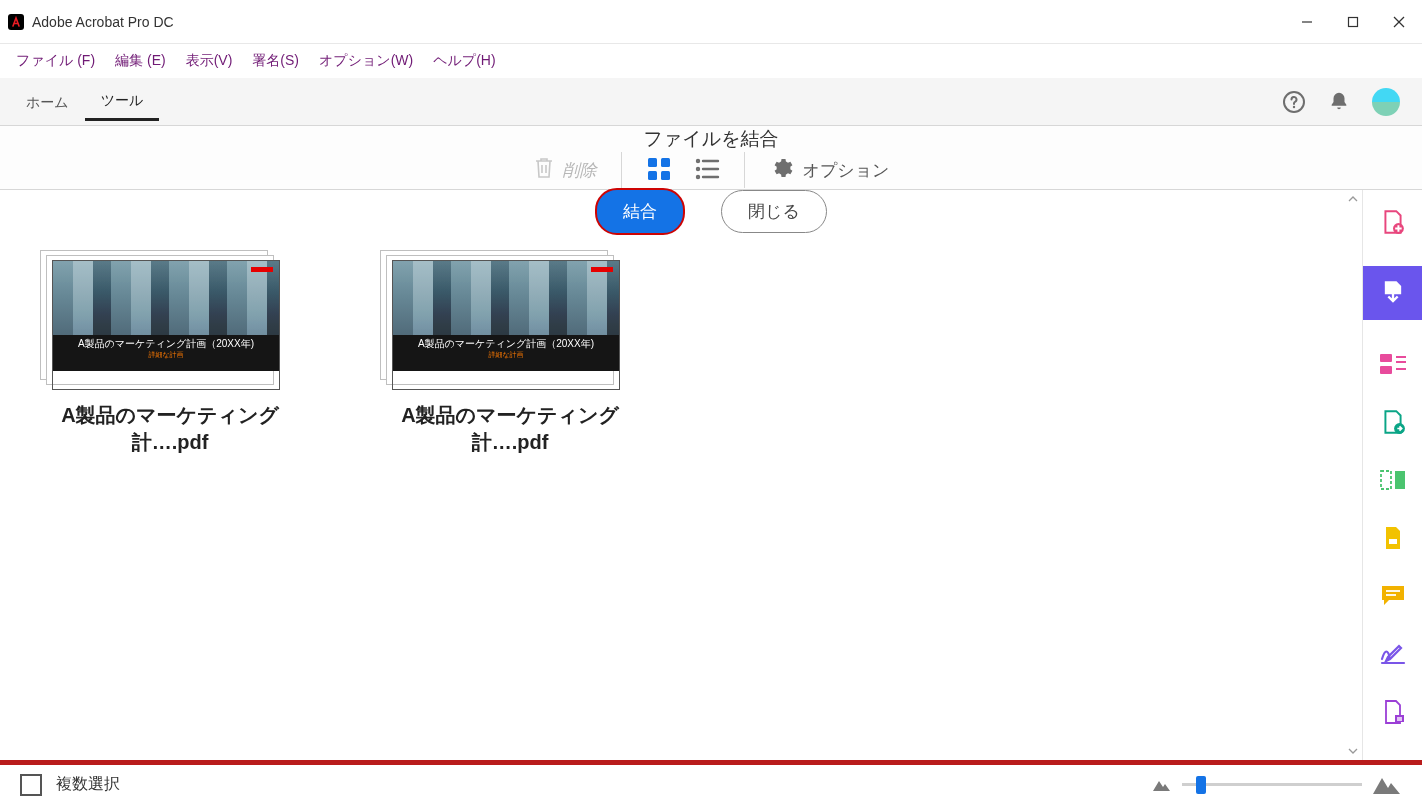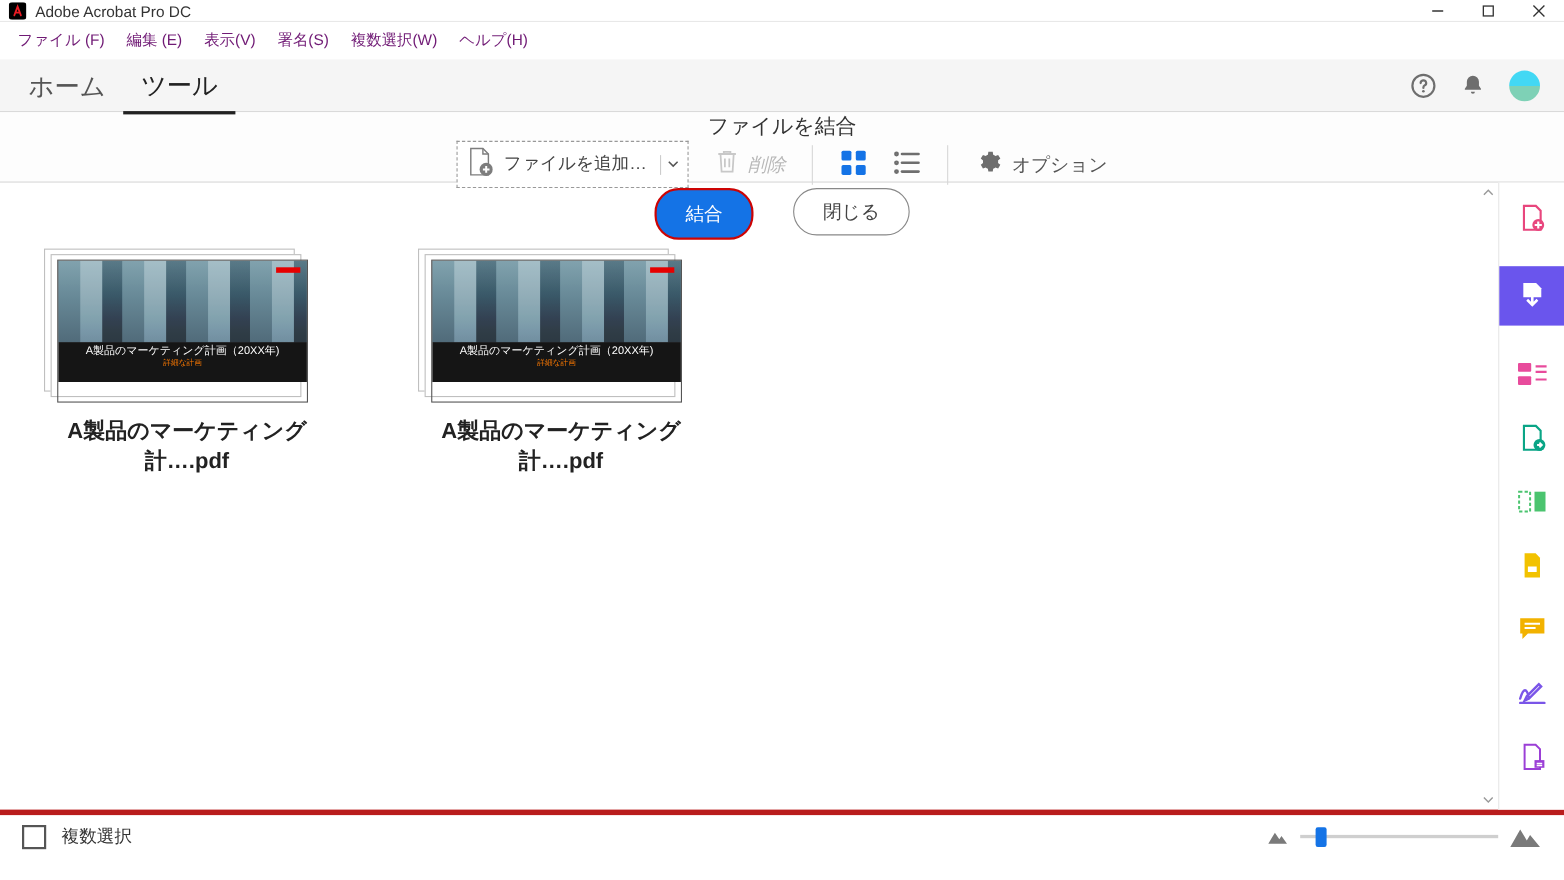--- a/index.html
+++ b/index.html
@@ -1,43 +1,43 @@
 <!DOCTYPE html>
 <html><head>
   <meta charset="utf-8">
   <style>
     * { margin: 0; padding: 0; box-sizing: border-box; }
     body { font-family: "Segoe UI", "Hiragino Sans", "Meiryo", sans-serif; font-size: 13px; background: #fff; width: 1422px; height: 800px; overflow: hidden; }
 
-    .titlebar { height: 20px; display: flex; align-items: center; padding: 0 0 0 8px; border-bottom: 1px solid #e8e8e8; justify-content: space-between; }
+    .titlebar { height: 44px; display: flex; align-items: center; padding: 0 0 0 8px; border-bottom: 1px solid #e8e8e8; justify-content: space-between; }
     .titlebar .app-icon { width: 16px; height: 16px; margin-right: 8px; display: inline-flex; align-items: center; justify-content: center; }
     .titlebar .title { font-size: 14px; color: #333; }
     .titlebar .spacer { flex: 1; }
     .winbtn { width: 46px; height: 36px; display: flex; align-items: center; justify-content: center; color: #333; }
 
     .menubar { height: 34px; display: flex; align-items: center; padding: 0 6px; }
     .menubar .mitem { padding: 4px 10px; font-size: 14px; color: #701a75; }
 
     .apptabs { height: 48px; border-bottom: 1px solid #d7d7d7; display: flex; align-items: center; padding: 0 10px; background: #f5f5f5; }
-    .apptabs .tab { padding: 10px 16px 8px; font-size: 23px; color: #555; }
+    .apptabs .tab { padding: 10px 16px 8px; font-size: 14px; color: #555; }
     .apptabs .tab.active { color: #222; border-bottom: 3px solid #222; }
     .apptabs .right { margin-left: auto; display: flex; align-items: center; gap: 22px; padding-right: 12px; }
     .icnbtn { display: flex; align-items: center; justify-content: center; }
     .avatar { width: 28px; height: 28px; border-radius: 50%; background: linear-gradient(to bottom, #42d8f4 50%, #7ed1b6 50%); }
 
     .toolbar { height: 64px; border-bottom: 1px solid #d7d7d7; display: flex; align-items: center; padding: 0 14px; background: #fdfdfd; flex-direction: column; }
     .toolbar .tlabel { font-size: 19px; color: #333; }
     .toolbar .center { margin-left: auto; margin-right: auto; display: flex; align-items: center; gap: 24px; }
     .addbtn { display: flex; align-items: center; gap: 10px; border: 1px dashed #999; padding: 4px 8px; font-size: 16px; color: #444; background: #fff; }
     .addbtn .drop { border-left: 1px solid #ccc; padding-left: 6px; margin-left: 2px; }
     .delbtn { display: flex; align-items: center; gap: 8px; font-size: 17px; color: #b7b7b7; font-style: italic; }
     .sep { width: 1px; height: 36px; background: #d7d7d7; }
     .viewbtns { display: flex; align-items: center; gap: 22px; }
     .optbtn { display: flex; align-items: center; gap: 10px; font-size: 17px; color: #555; }
-    .toolbar .right { display: flex; align-items: flex-start; gap: 36px; }
+    .toolbar .right { display: flex; align-items: center; gap: 36px; }
     .combine { background: #1473e6; color: #fff; border-radius: 22px; padding: 10px 26px; font-size: 17px; border: 2px solid #cd0404; }
     .closebtn { background: #fff; color: #444; border: 1.5px solid #888; border-radius: 22px; padding: 9px 26px; font-size: 17px; }
 
     .mainwrap { display: flex; height: calc(800px - 36px - 34px - 48px - 64px - 48px); }
     .content { flex: 1; overflow: auto; position: relative; padding: 60px 40px; display: flex; gap: 80px; align-items: flex-start; }
     .scrollhint { position: absolute; right: 0; top: 0; width: 18px; height: 100%; display: flex; flex-direction: column; justify-content: space-between; align-items: center; color: #bbb; padding: 4px 0; }
 
     .thumb { width: 260px; text-align: center; }
     .stack { position: relative; width: 268px; height: 140px; margin: 0 auto 12px; }
     .stack .layer { position: absolute; width: 228px; height: 130px; background: #fff; border: 1px solid #bfbfbf; }
@@ -90,21 +90,21 @@
         <line x1="11" y1="1" x2="1" y2="11" stroke="#333" stroke-width="1.2"></line>
       </svg>
     </div>
 </div>
 
 <div class="menubar">
   <div class="mitem">ファイル (F)</div>
   <div class="mitem">編集 (E)</div>
   <div class="mitem">表示(V)</div>
   <div class="mitem">署名(S)</div>
-  <div class="mitem">複数選択(W)</div>
+  <div class="mitem">オプション(W)</div>
   <div class="mitem">ヘルプ(H)</div>
 </div>
 
 <div class="apptabs">
   <div class="tab">ホーム</div>
   <div class="tab active">ツール</div>
   <div class="right">
     <div class="icnbtn">
       <svg width="24" height="24" viewBox="0 0 24 24" fill="none">
           <circle cx="12" cy="12" r="10" stroke="#6e6e6e" stroke-width="2"></circle>
@@ -117,36 +117,20 @@
           <path d="M12 2a6 6 0 0 0-6 6v4l-2 3v1h16v-1l-2-3V8a6 6 0 0 0-6-6zM10 18a2 2 0 0 0 4 0z"></path>
         </svg>
     </div>
     <div class="avatar"></div>
   </div>
 </div>
 
 <div class="toolbar">
   <div class="tlabel">ファイルを結合</div>
   <div class="center">
-    <div class="addbtn">
-      <span>
-        <svg width="24" height="28" viewBox="0 0 24 28">
-            <path d="M4 2h11l5 5v19H4z" fill="none" stroke="#7d7d7d" stroke-width="1.3"></path>
-            <path d="M15 2v5h5" fill="none" stroke="#7d7d7d" stroke-width="1.3"></path>
-            <circle cx="18" cy="21" r="6" fill="#7d7d7d"></circle>
-            <path d="M18 18v6M15 21h6" stroke="#fff" stroke-width="1.8"></path>
-          </svg>
-      </span>
-      <span>ファイルを追加…</span>
-      <span class="drop">
-        <svg width="10" height="10" viewBox="0 0 10 10">
-            <path d="M1 3l4 4 4-4" fill="none" stroke="#555" stroke-width="1.4"></path>
-          </svg>
-      </span>
-    </div>
     <div class="delbtn">
       <span>
         <svg width="22" height="26" viewBox="0 0 22 26" fill="none" stroke="#c8c8c8" stroke-width="1.6">
             <path d="M3 6h16M8 6V4h6v2M5 6l1 16h10l1-16M9 10v8M13 10v8"></path>
           </svg>
       </span>
       <span>削除</span>
     </div>
     <div class="sep"></div>
     <div class="viewbtns">

